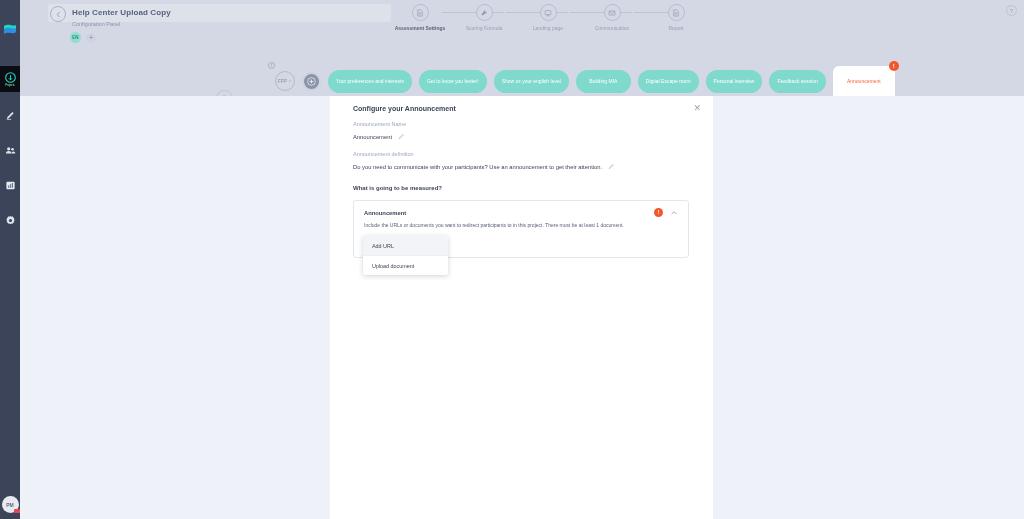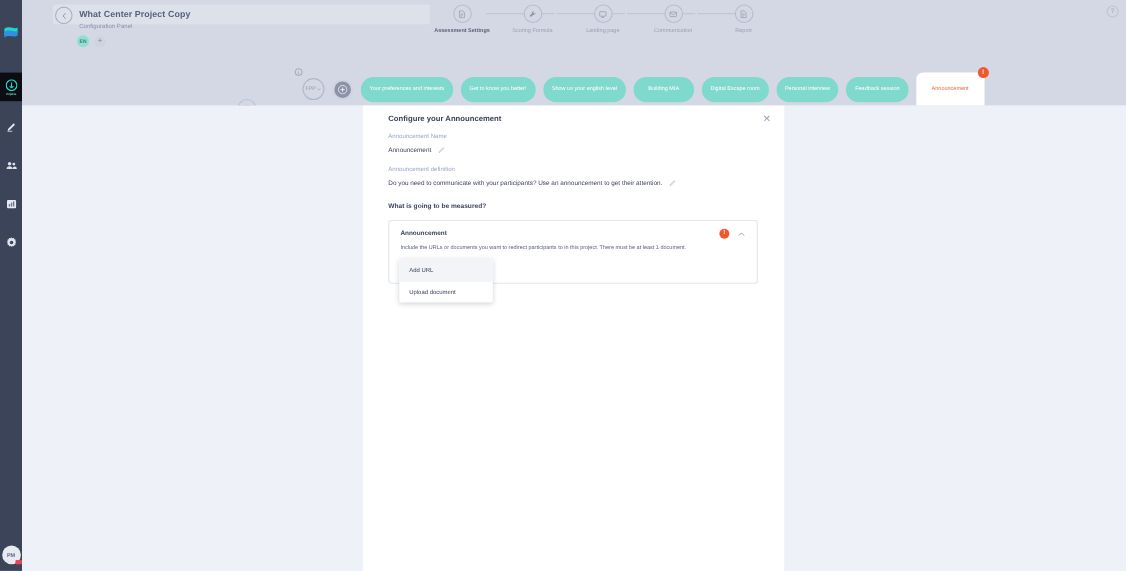--- a/index.html
+++ b/index.html
@@ -308,21 +308,21 @@
 <div id="header">
 
   <div id="titlebar-strip"></div>
 
   <div id="back-btn">
     <svg viewBox="0 0 12 12" width="7" height="7">
       <path d="M7.5 2 L4 6 L7.5 10" fill="none" stroke="#7b849b" stroke-width="1.2" stroke-linecap="round"></path>
     </svg>
   </div>
 
-  <div id="project-title">What Center Project Copy</div>
+  <div id="project-title">Help Center Upload Copy</div>
   <div id="panel-subtitle">Configuration Panel</div>
 
   <div id="lang-row">
     <div id="lang-badge">EN</div>
     <div id="lang-add">+</div>
   </div>
 
   <div id="top-right-help">?</div>
 
   <div id="stepper">

